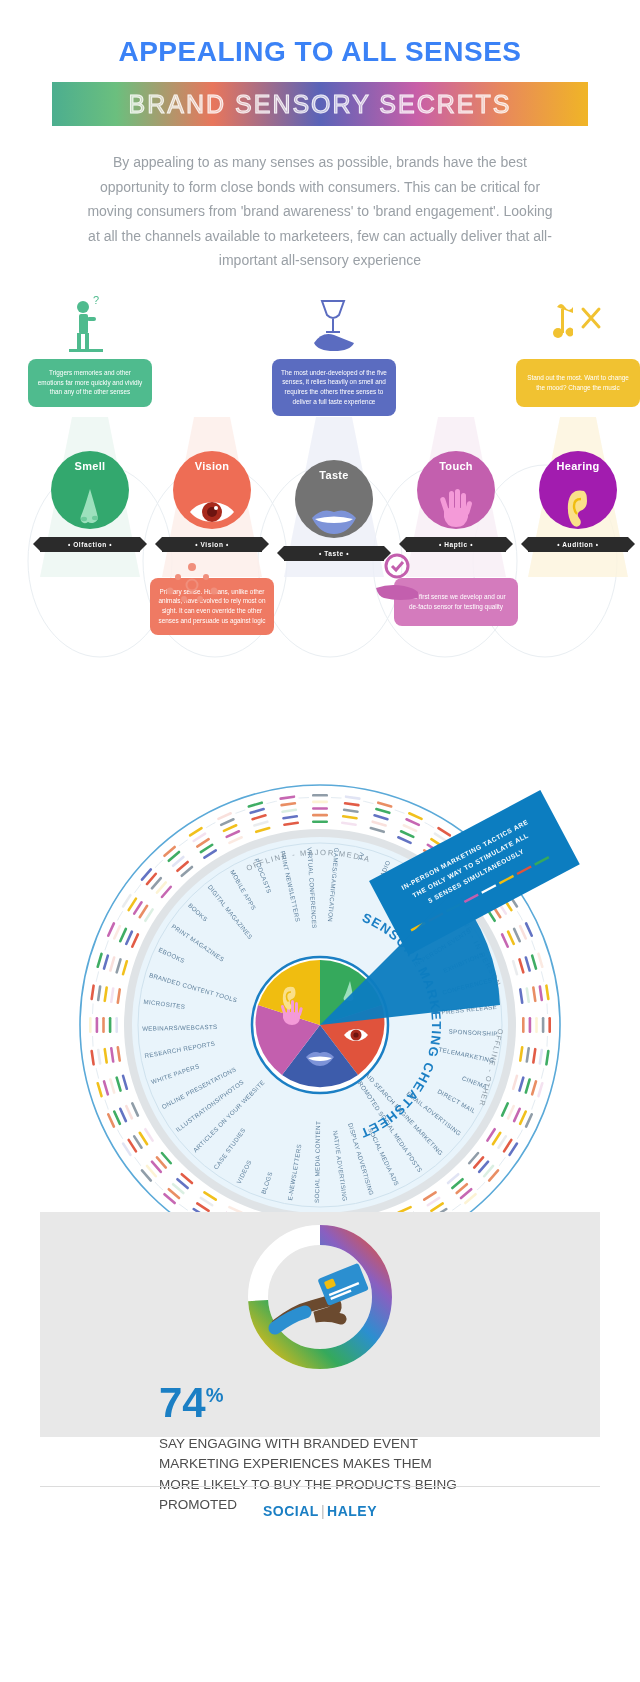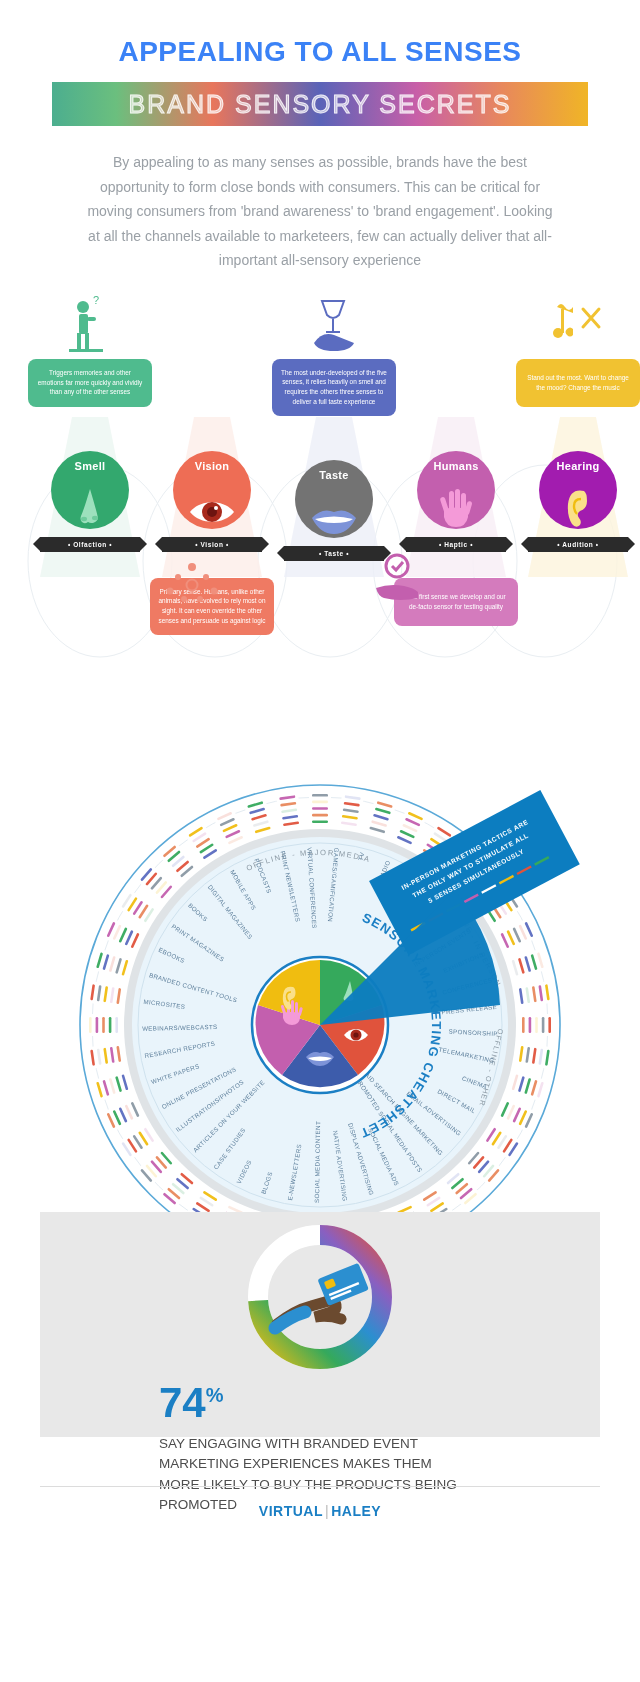--- a/index.html
+++ b/index.html
@@ -240,21 +240,21 @@
   </div>
 
   <div class="sense-col sc3">
     <div class="sense-emblem"></div>
     <div class="callout top" style="background:transparent;min-height:48px"></div>
     <svg class="sense-cone" viewBox="0 0 124 160">
       <path d="M44 0 L80 0 L112 160 L12 160 Z" fill="#f8eef6" opacity=".85"></path>
     </svg>
     <div class="circle-wrap">
       <div class="sense-circle c-pink">
-        <div class="sense-name">Humans</div>
+        <div class="sense-name">Touch</div>
         <div class="sense-ico">
           <svg width="40" height="42" viewBox="0 0 40 42">
             <g fill="#f49ad8">
               <rect x="6" y="12" width="5" height="18" rx="2.5" transform="rotate(-18 8 20)"></rect>
               <rect x="13" y="6" width="5" height="22" rx="2.5"></rect>
               <rect x="19" y="4" width="5" height="24" rx="2.5"></rect>
               <rect x="25" y="8" width="5" height="20" rx="2.5"></rect>
               <rect x="30" y="16" width="5" height="14" rx="2.5" transform="rotate(16 32 22)"></rect>
               <path d="M8 24 q12 -3 24 0 l0 8 q-2 10 -12 10 q-10 0 -12 -10Z"></path>
             </g>
@@ -837,15 +837,15 @@
         <span class="stat-pct">%</span>
       </div>
       <div class="stat-copy">SAY ENGAGING WITH BRANDED EVENT MARKETING EXPERIENCES MAKES THEM MORE LIKELY TO BUY THE PRODUCTS BEING PROMOTED</div>
     </div>
   </div>
 </div>
 
 <div class="footer">
   <div class="foot-rule"></div>
   <div class="foot-logo">
-    <span>VIRTUAL</span><span class="bar">|</span><span>HALEY</span>
+    <span>SOCIAL</span><span class="bar">|</span><span>HALEY</span>
   </div>
 </div>
 
 </body></html>

